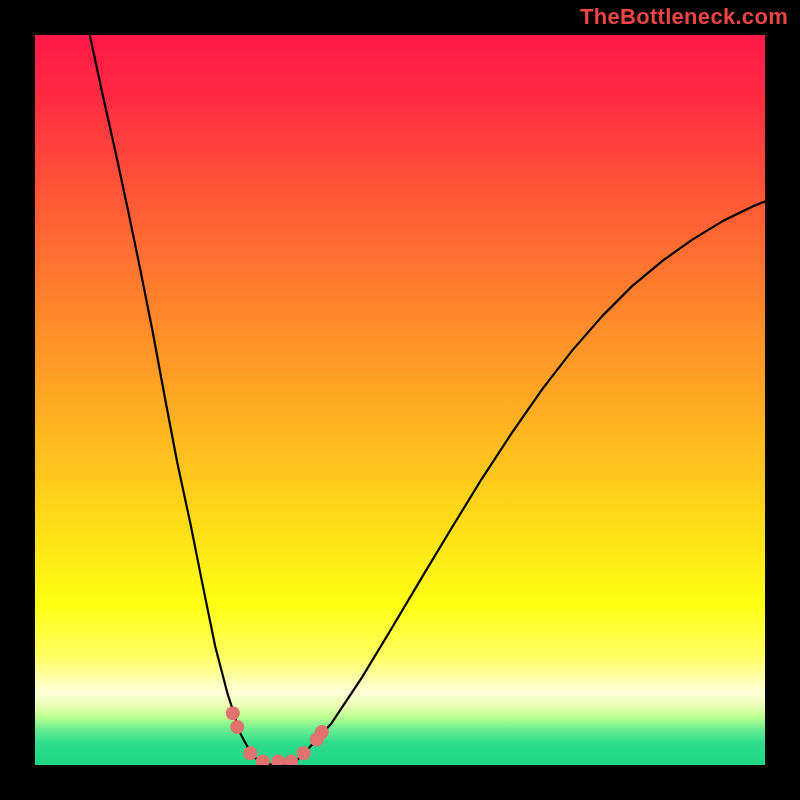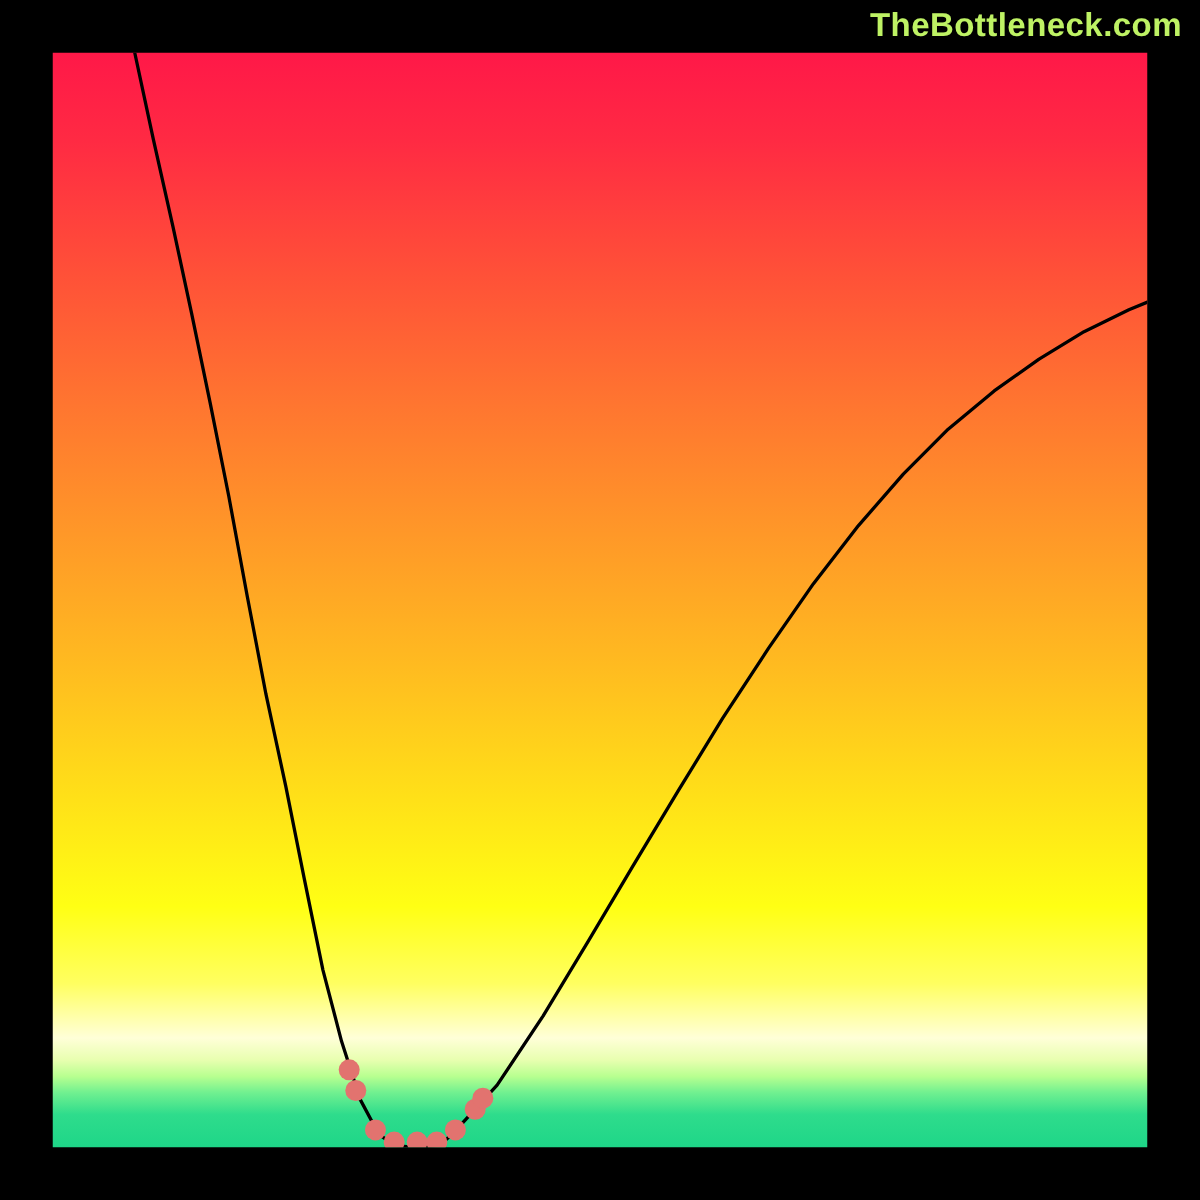--- a/index.html
+++ b/index.html
@@ -48,21 +48,21 @@
       #1ed688 100%
     );
   }
   .watermark {
     position: absolute;
     top: 4px;
     right: 12px;
     font-family: Arial, Helvetica, sans-serif;
     font-size: 22px;
     font-weight: 600;
-    color: #bef264;
+    color: #ef4444;
     letter-spacing: 0.3px;
   }
   svg.curve {
     position: absolute;
     left: 0; top: 0;
     width: 100%; height: 100%;
   }
   .dot {
     fill: #e2736f;
   }

